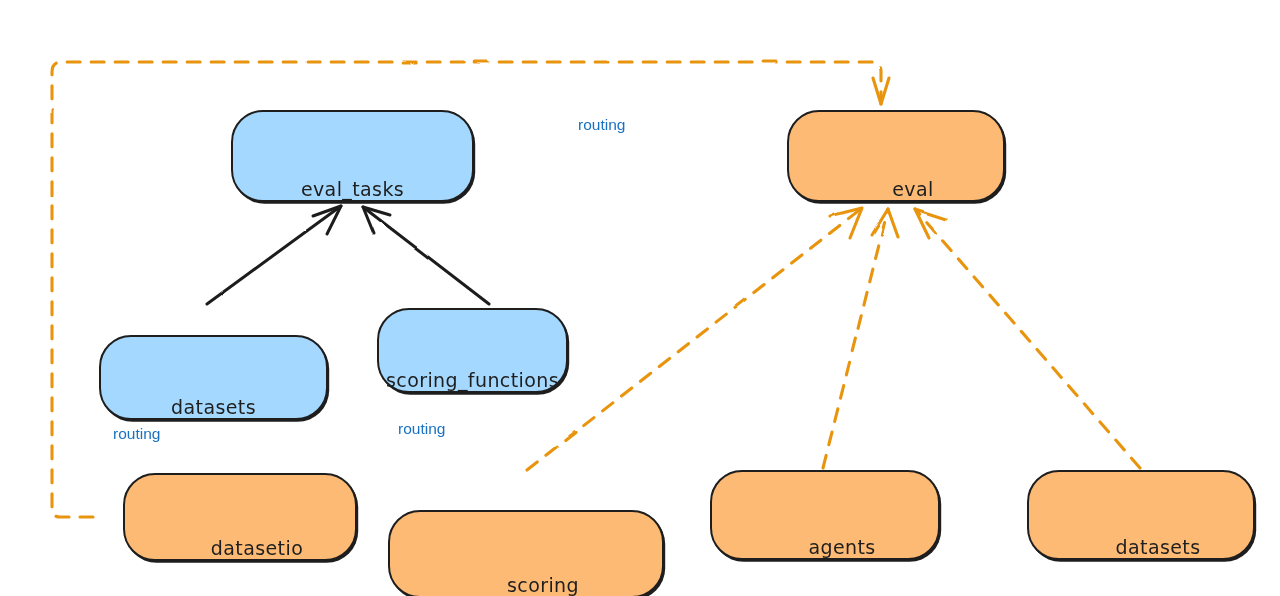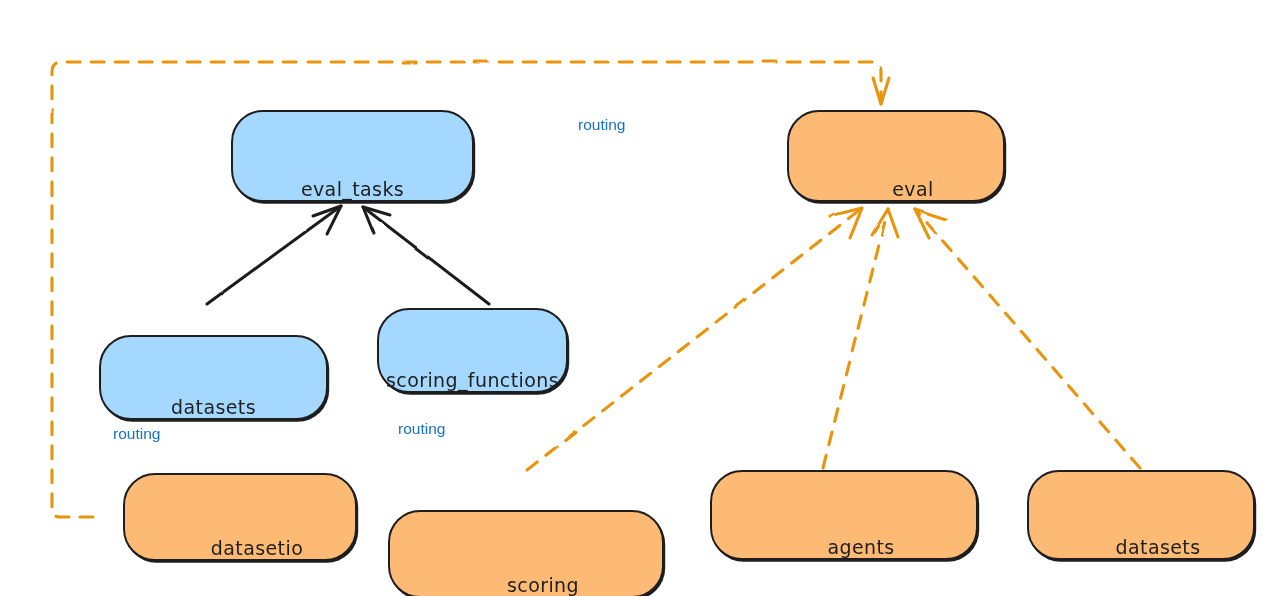--- a/index.html
+++ b/index.html
@@ -129,21 +129,21 @@
   </div>
 
   <div class="node green" style="left:95px; top:473px; width:234px; height:88px;margin-left:28px;">
     <span class="node-label">datasetio</span>
   </div>
 
   <div class="node green" style="left:388px; top:473px; width:276px; height:88px;margin-top:37px;">
     <span class="node-label">scoring</span>
   </div>
 
-  <div class="node green" style="left:710px; top:470px; width:268px; height:90px;">
+  <div class="node green" style="left:710px; top:470px; width:230px; height:90px;">
     <span class="node-label">agents</span>
   </div>
 
   <div class="node green" style="left:1027px; top:470px; width:228px; height:90px;">
     <span class="node-label">datasets</span>
   </div>
 
   <div class="edge-label" style="left:578px; top:116px;">routing</div>
 
   <div class="edge-label" style="left:113px; top:425px;">routing</div>

